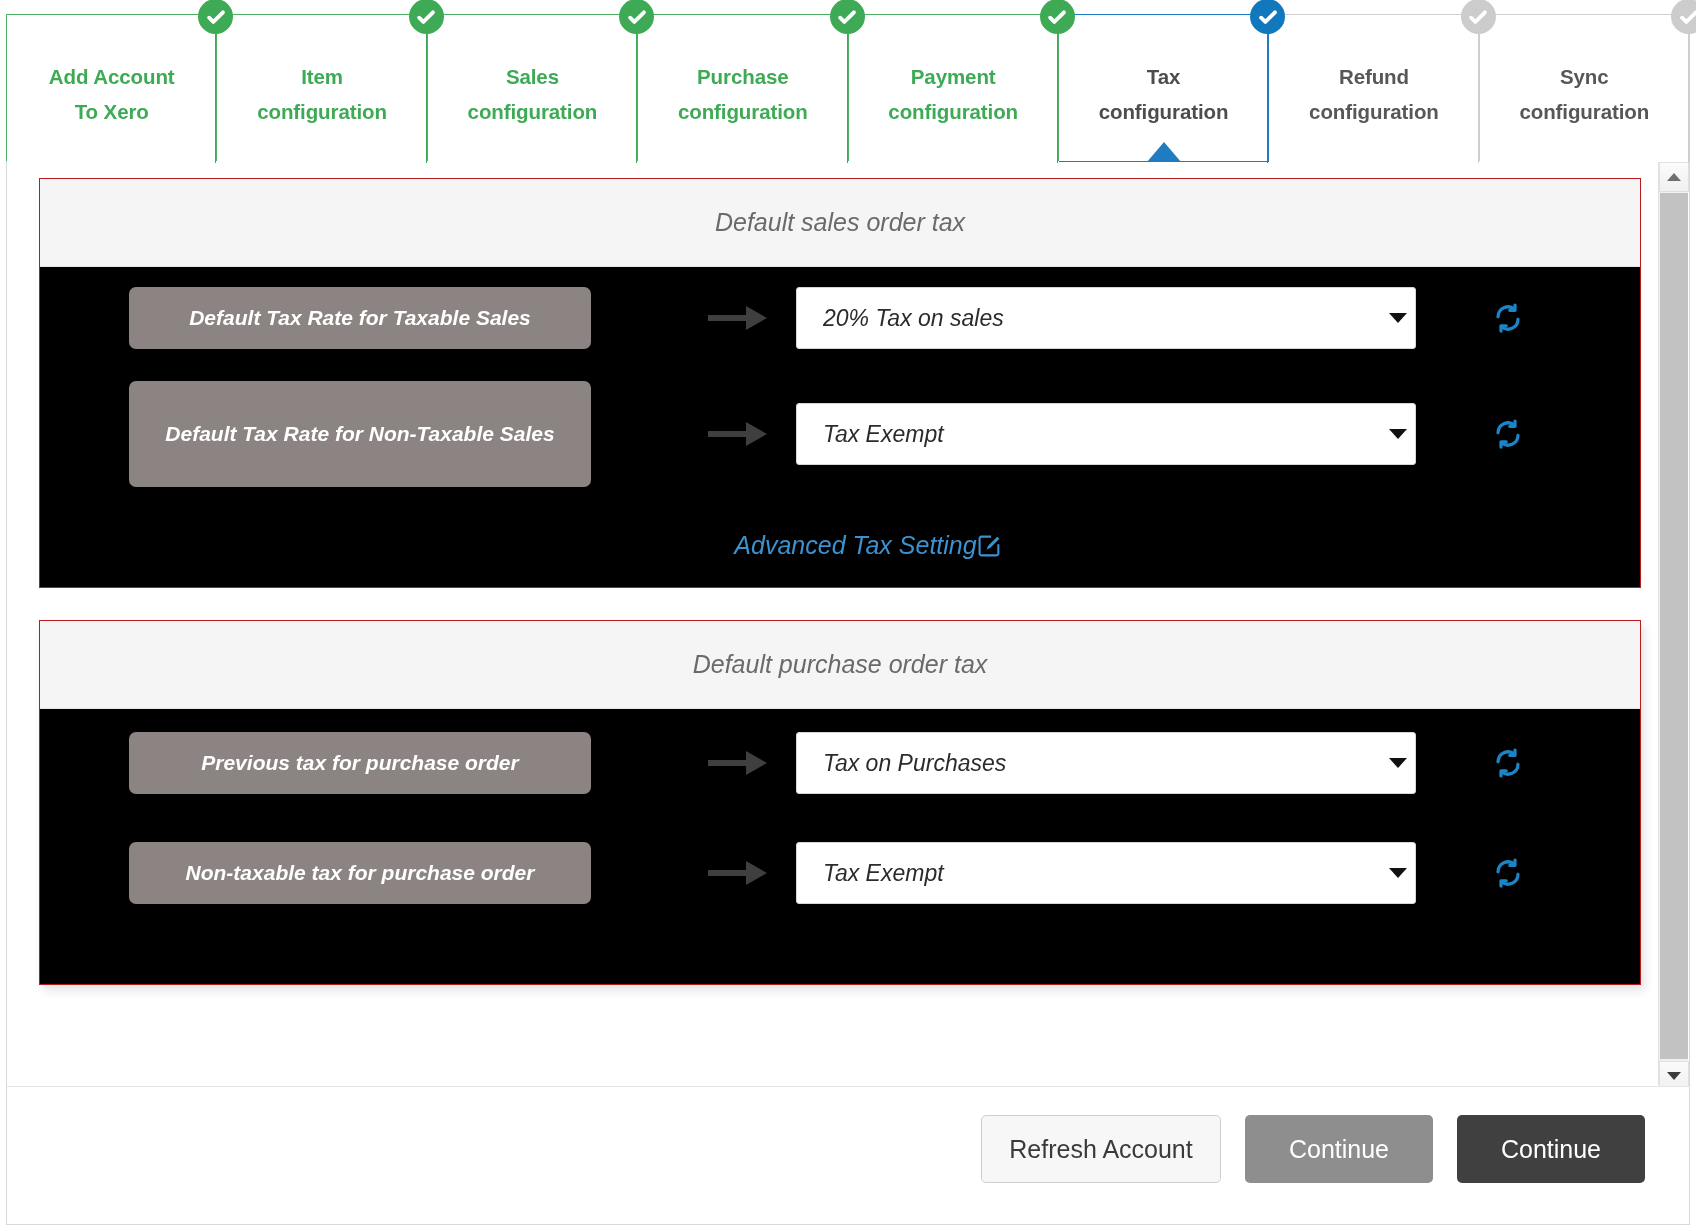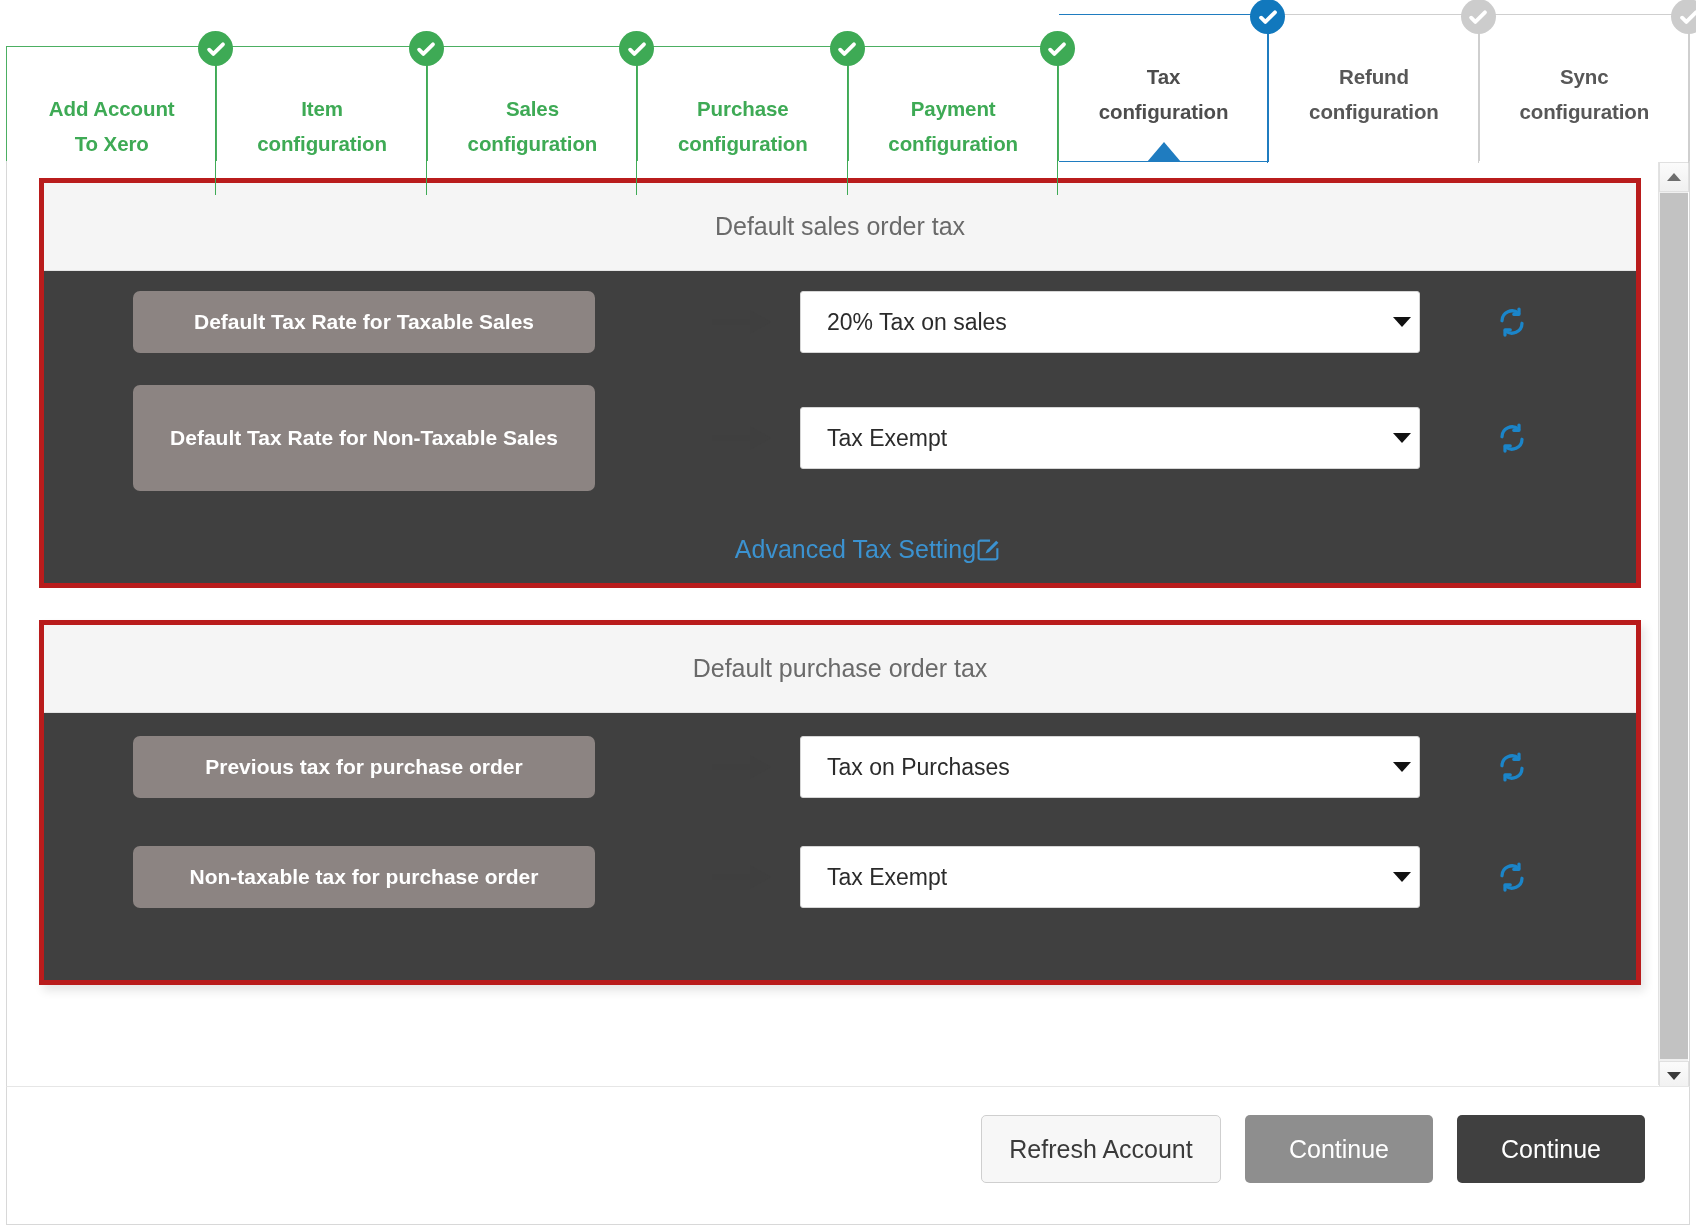--- a/index.html
+++ b/index.html
@@ -30,21 +30,21 @@
     flex: 1 1 0;
     border: 1px solid #cfcfcf;
     border-left: none;
     background: #fff;
     display: flex;
     align-items: flex-start;
     justify-content: center;
     padding-top: 44px;
   }
   .step:first-child { border-left: 1px solid #cfcfcf; }
-  .step.done { border-color: #4caf62; margin-top: 32px; }
+  .step.done { border-color: #4caf62; }
   .step.done + .step.done { border-left: none; }
   .step.active { border-color: #1f7cc0; border-left: none; z-index:4; }
   .step.pending { border-color: #cfcfcf; }
 
   .step-label {
     font-size: 20.5px;
     font-weight: bold;
     line-height: 1.72;
     text-align: center;
     letter-spacing: -0.1px;
@@ -125,22 +125,23 @@
   .sb-thumb {
     position: absolute;
     left: 1px; top: 31px;
     width: 28px; height: 866px;
     background: #c2c2c2;
   }
 
   
   .panel {
     position: absolute;
-    background: #404040;
-    border: 5px solid #b91c1c;
+    background: #000000;
+    border: 1px solid #b91c1c;
+    font-style: italic;
   }
   .panel.sales    { left: 32px; top: 17px;  width: 1602px; height: 410px; }
   .panel.purchase { left: 32px; top: 459px; width: 1602px; height: 365px;
                     box-shadow: 4px 6px 9px rgba(0,0,0,0.10); }
 
   .panel-head {
     height: 88px;
     background: #f5f5f5;
     border-bottom: 1px solid #e4e4e4;
     display: flex; align-items: center; justify-content: center;

